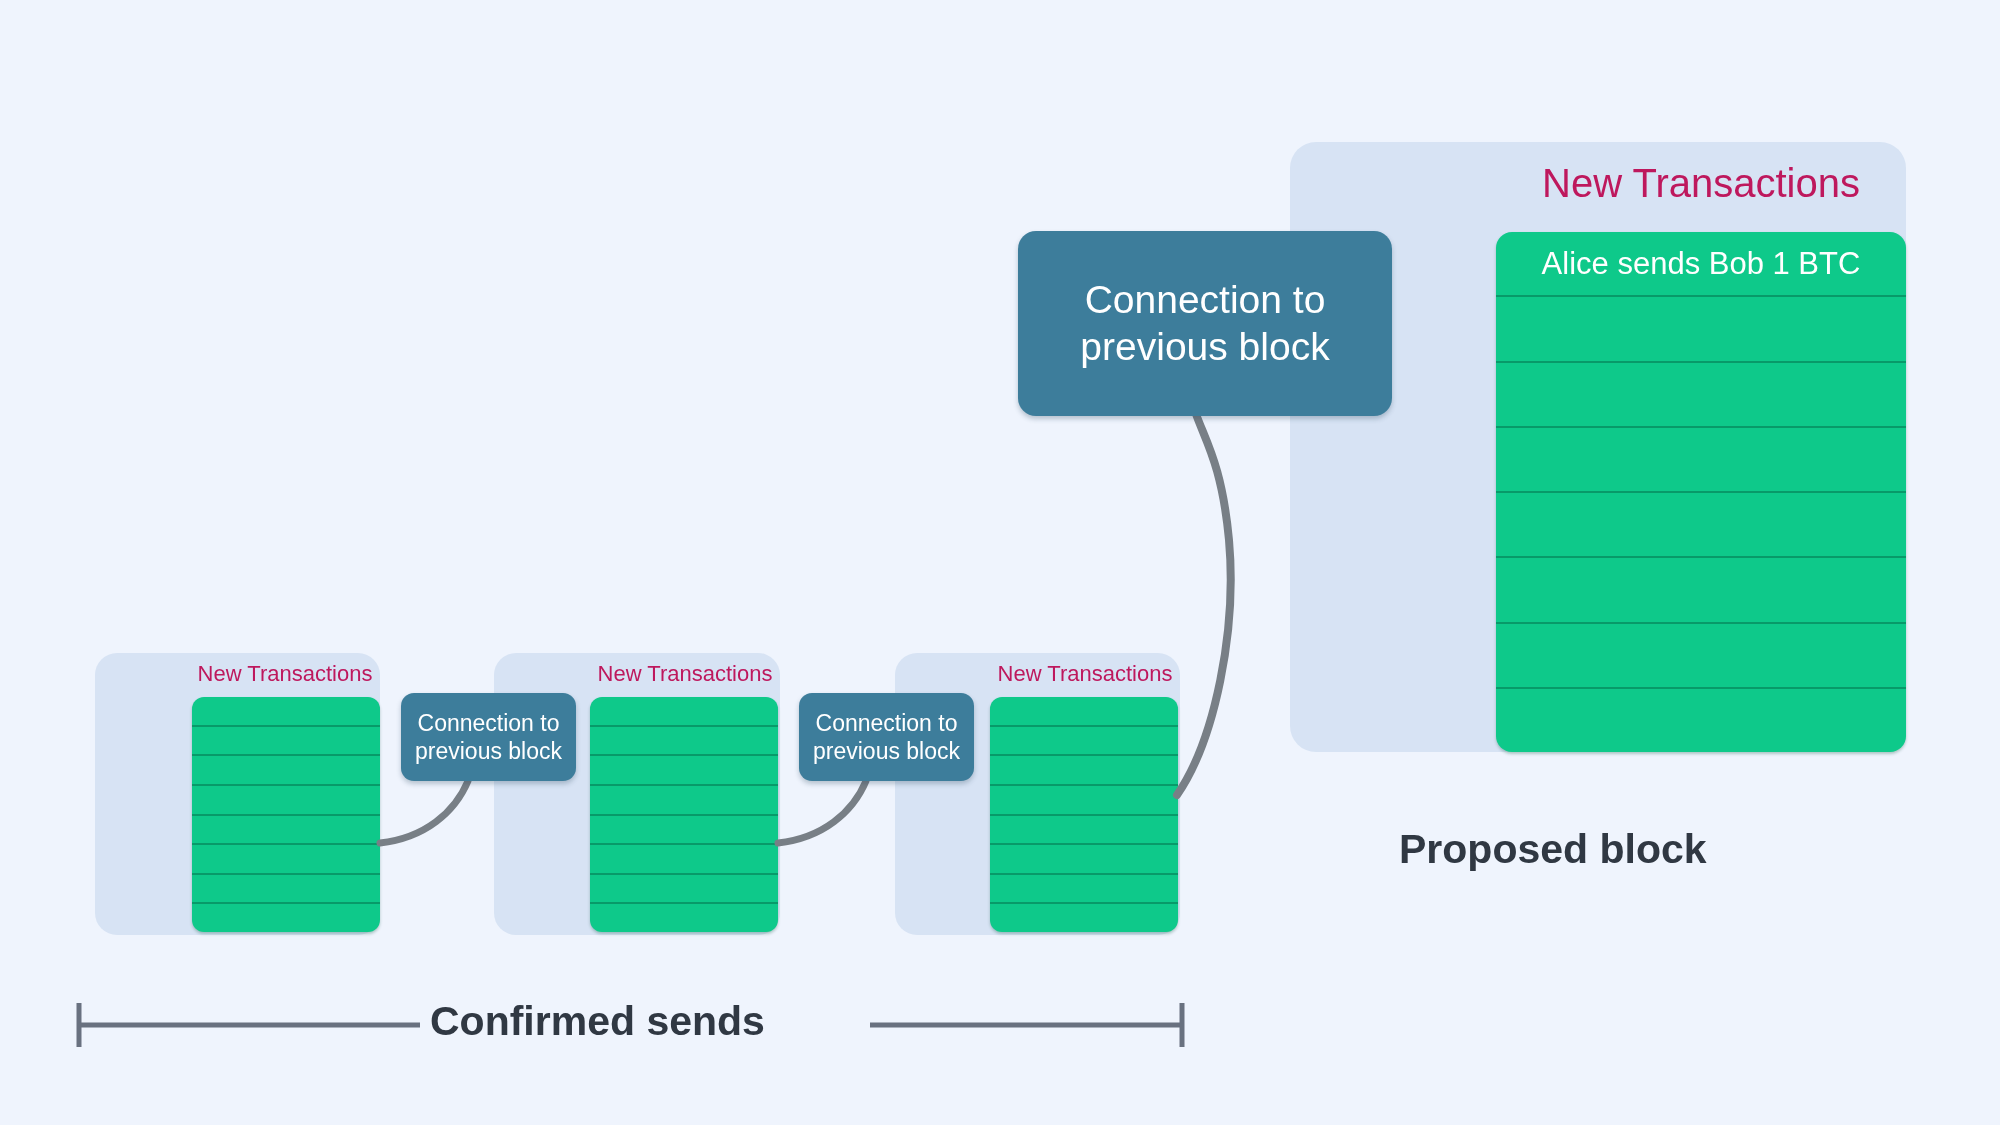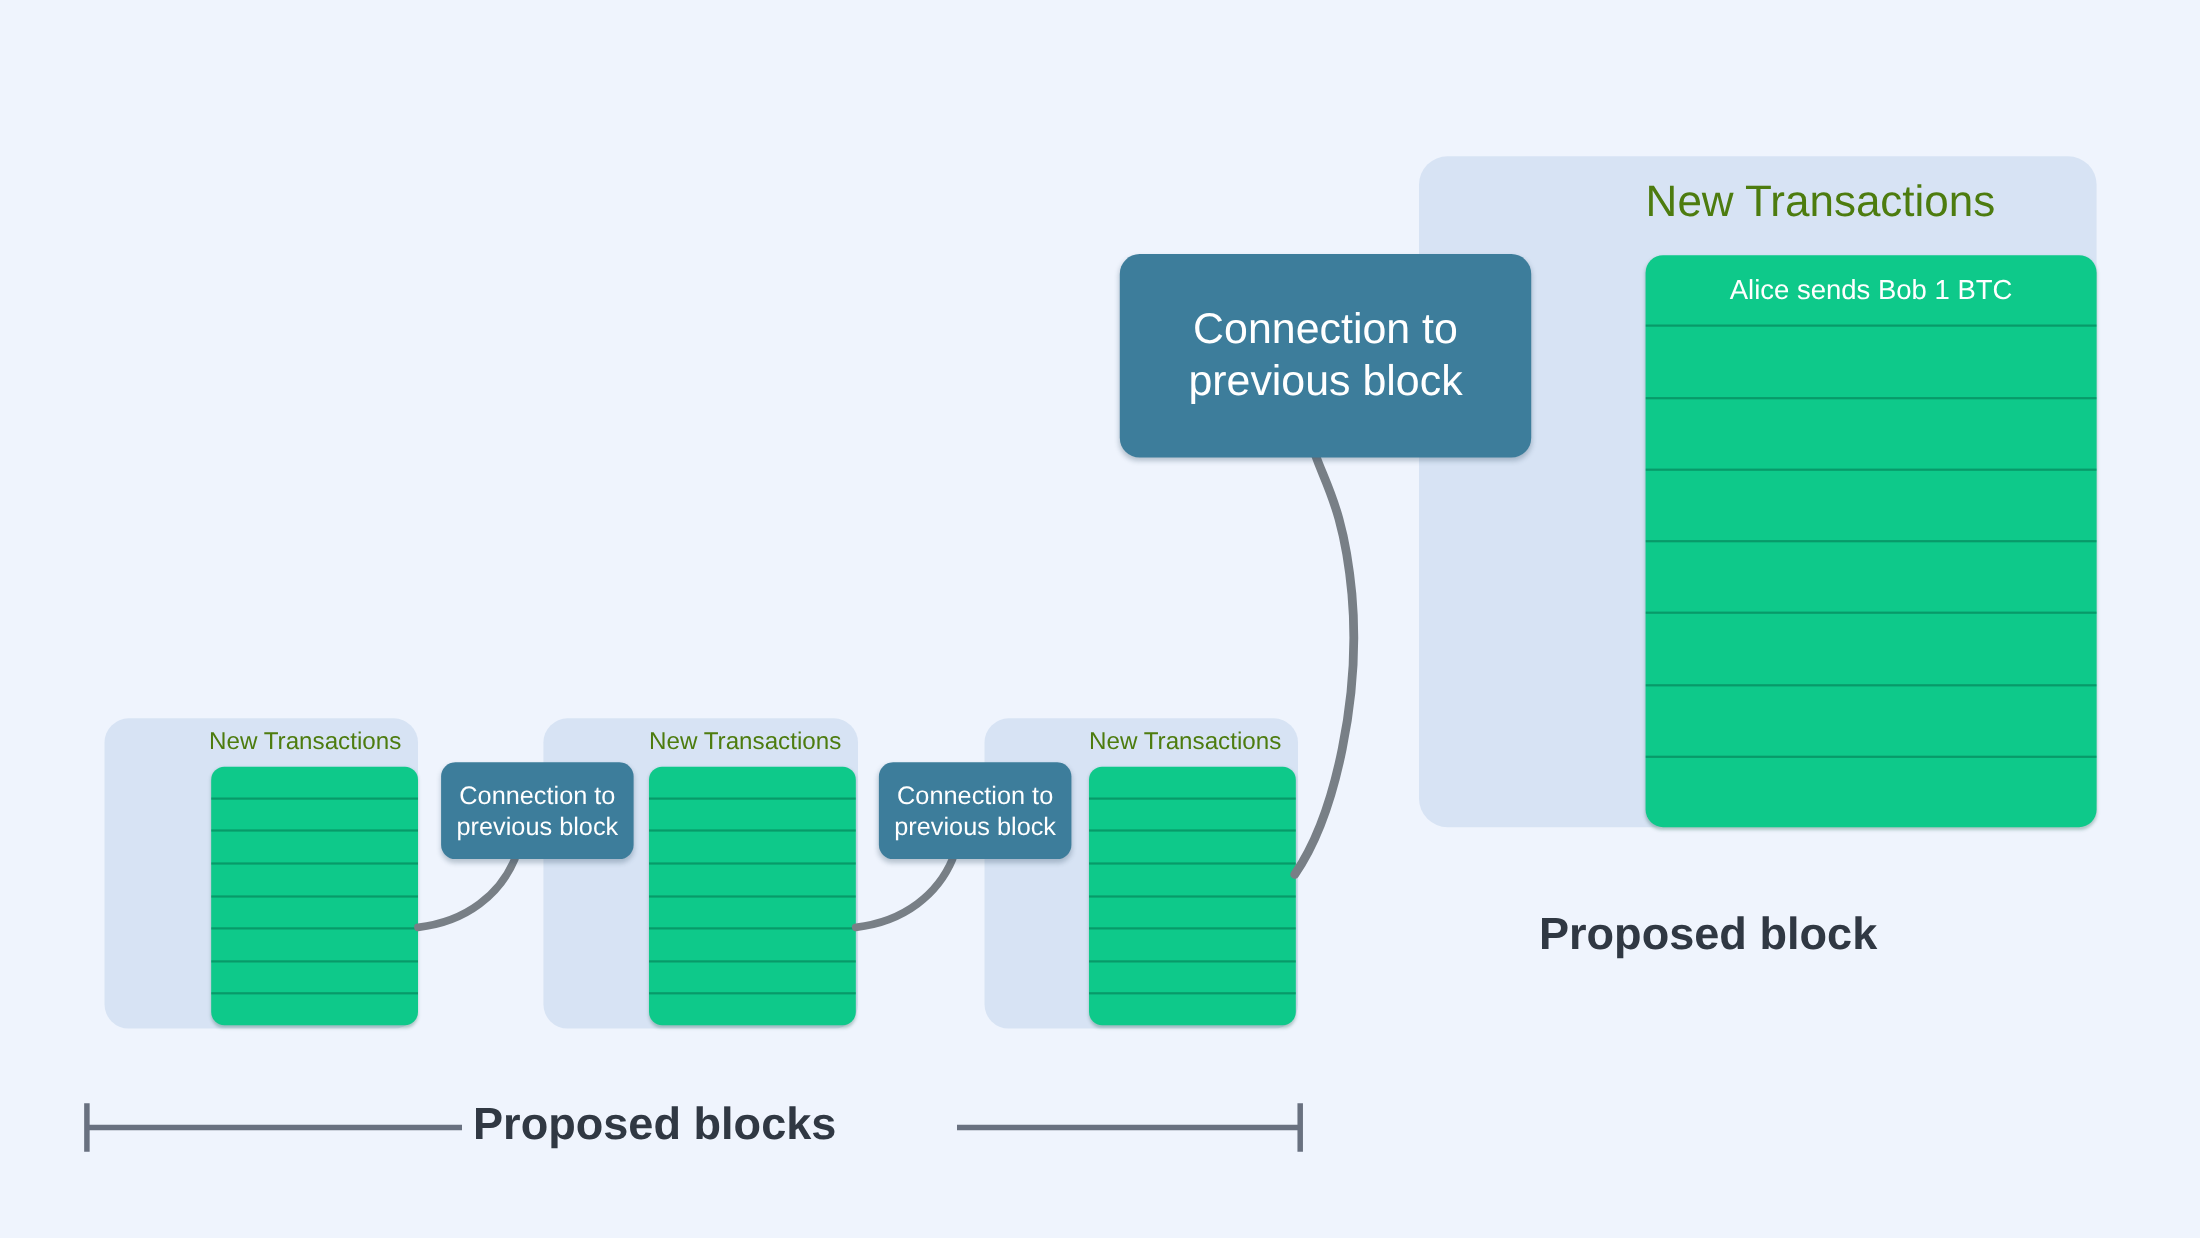--- a/index.html
+++ b/index.html
@@ -21,22 +21,23 @@
   .block-shell {
     position: absolute;
     background: #d7e3f4;
     border-radius: 22px;
     box-sizing: border-box;
   }
   .block-shell.big { border-radius: 26px; }
 
   .block-title {
     position: absolute;
-    color: #4d7c0f;
+    color: #be185d;
     white-space: nowrap;
+    text-align: center;
     font-weight: 400;
   }
 
   .tx-stack {
     position: absolute;
     background: #0ec98a;
     border-radius: 12px;
     box-sizing: border-box;
     overflow: hidden;
     display: flex;
@@ -142,21 +143,21 @@
     <div class="tx-row"></div>
     <div class="tx-row"></div>
     <div class="tx-row"></div>
   </div>
 
   <div class="block-shell big" style="left:1290px; top:142px; width:616px; height:610px;">
   </div>
   <div class="block-title" style="left:1496px; top:161px; width:410px; font-size:40px;">New Transactions</div>
   <div class="tx-stack big" style="left:1496px; top:232px; width:410px; height:520px;">
     <div class="tx-row">
-      <span class="tx-label" style="font-size:25px;">Alice sends Bob 1 BTC</span>
+      <span class="tx-label" style="font-size:31px;">Alice sends Bob 1 BTC</span>
     </div>
     <div class="tx-row"></div>
     <div class="tx-row"></div>
     <div class="tx-row"></div>
     <div class="tx-row"></div>
     <div class="tx-row"></div>
     <div class="tx-row"></div>
     <div class="tx-row"></div>
   </div>
 
@@ -175,17 +176,17 @@
       <line x1="1182" y1="1003" x2="1182" y2="1047" stroke="#697180" stroke-width="5"></line>
     </g>
   </svg>
 
   <div class="callout small" style="left:401px; top:693px; width:175px; height:88px;">Connection to previous block</div>
 
   <div class="callout small" style="left:799px; top:693px; width:175px; height:88px;">Connection to previous block</div>
 
   <div class="callout large" style="left:1018px; top:231px; width:374px; height:185px; padding:0 28px;">Connection to previous block</div>
 
-  <div class="caption" style="left:430px; top:998px; font-size:41px;">Proposed blocks</div>
+  <div class="caption" style="left:430px; top:998px; font-size:41px;">Confirmed sends</div>
 
   <div class="caption" style="left:1399px; top:826px; font-size:41px;">Proposed block</div>
 
 </div>
 
 </body></html>

